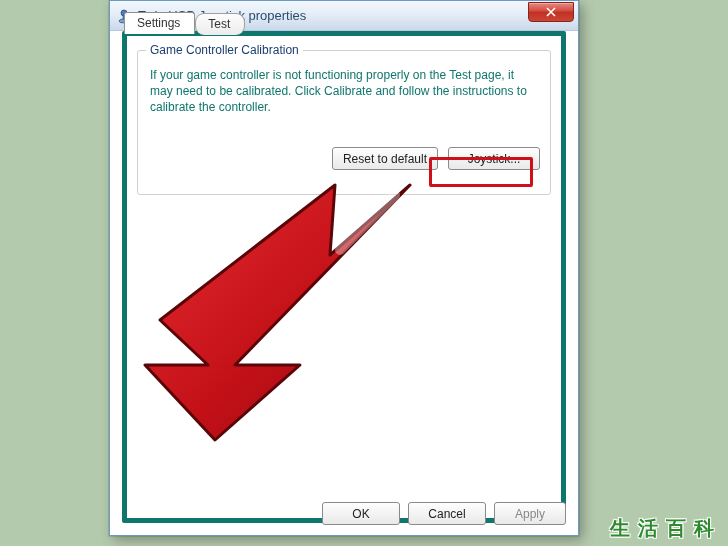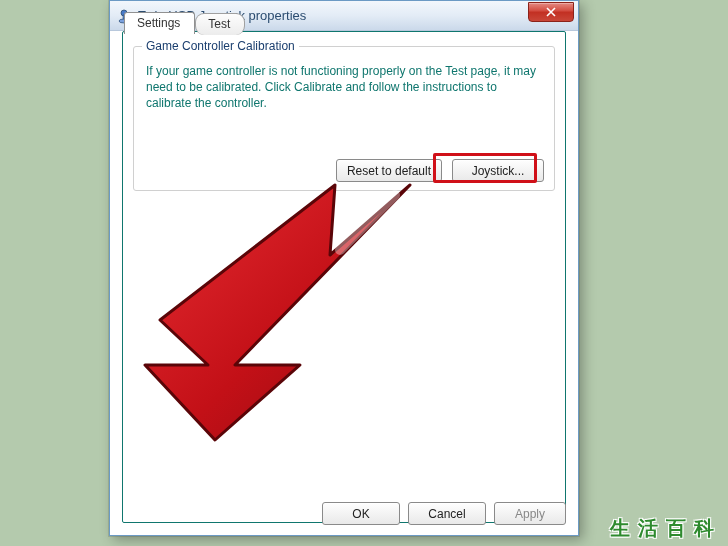--- a/index.html
+++ b/index.html
@@ -87,21 +87,21 @@
       top: 2px;
       z-index: 1;
       border-radius: 9px;
     }
     .tab-content {
       position: absolute;
       top: 30px;
       left: 12px;
       right: 12px;
       bottom: 12px;
-      border: 1px solid #0f766e;
+      border: 5px solid #0f766e;
       background: #fff;
       border-radius: 2px;
     }
     .groupbox {
       position: absolute;
       top: 14px;
       left: 10px;
       right: 10px;
       height: 145px;
       border: 1px solid #d0d0d0;
@@ -120,21 +120,21 @@
       position: absolute;
       top: 16px;
       left: 12px;
       right: 12px;
       font-size: 12px;
       color: #0f766e;
       line-height: 1.35;
     }
     .btn-row {
       position: absolute;
-      bottom: 8px;
+      bottom: 24px;
       right: 10px;
       display: flex;
       gap: 10px;
     }
     .win-btn {
       min-width: 92px;
       height: 23px;
       background: linear-gradient(to bottom, #fefefe, #e9e9e9);
       border: 1px solid #8a8a8a;
       border-radius: 3px;

